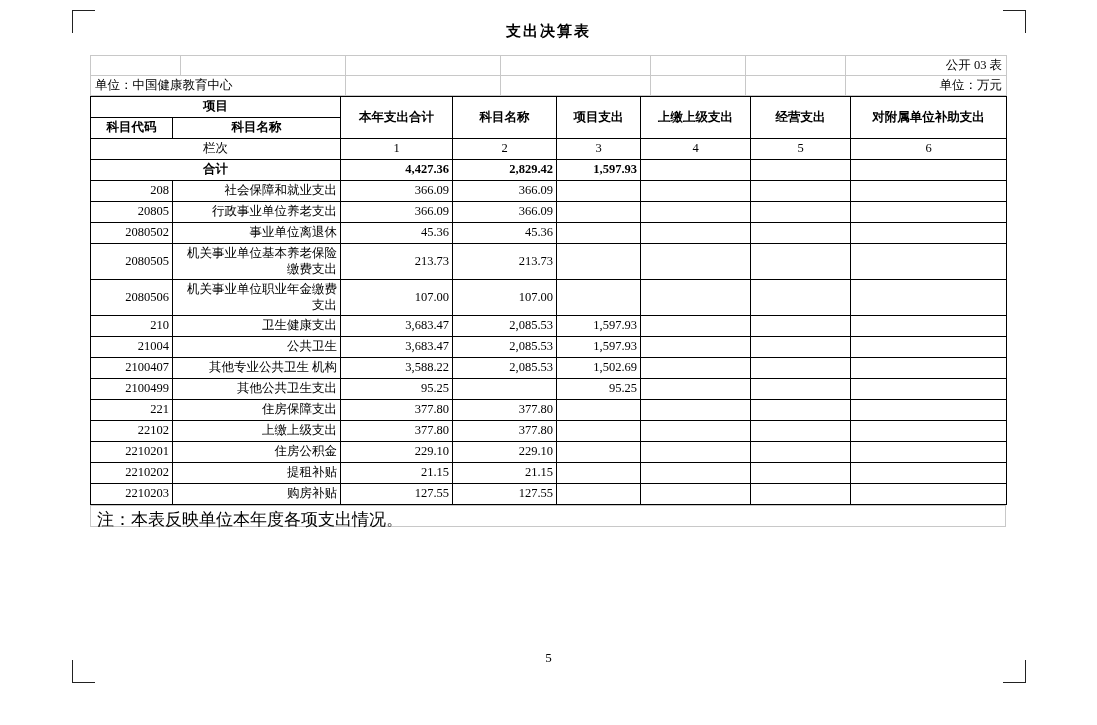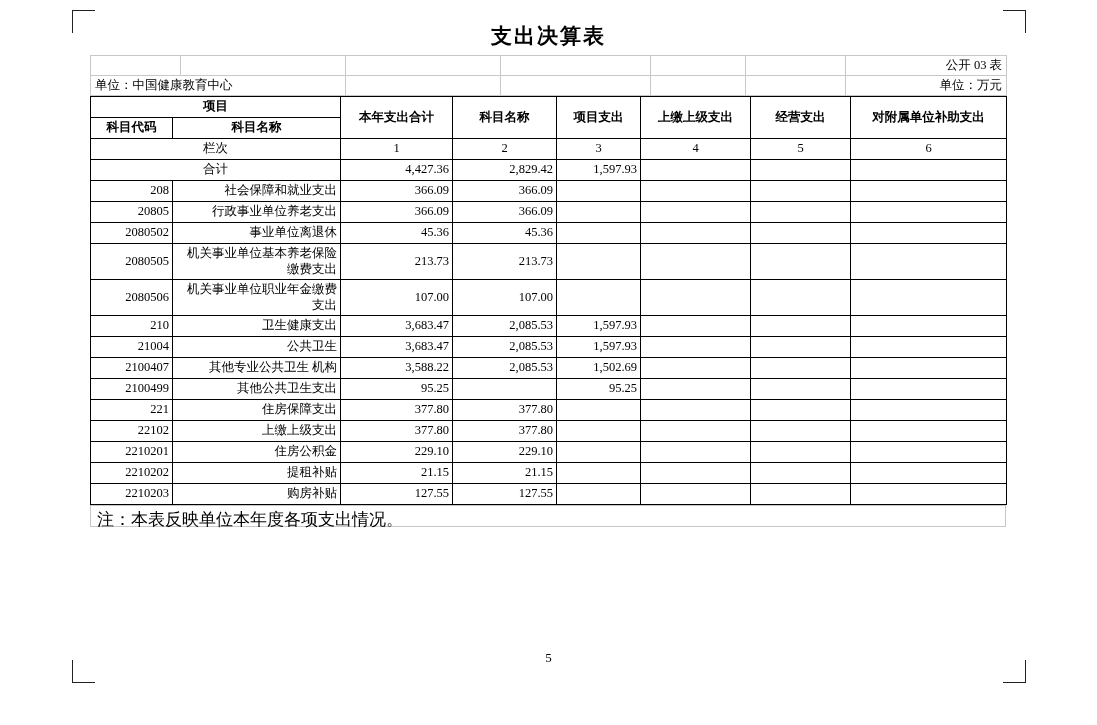--- a/index.html
+++ b/index.html
@@ -33,21 +33,21 @@
   .crop.tr { left: 1003px;top: 10px;  border-right: 1px solid #222; border-top: 1px solid #222; }
   .crop.bl { left: 72px;  top: 660px; border-left: 1px solid #222; border-bottom: 1px solid #222; }
   .crop.br { left: 1003px;top: 660px; border-right: 1px solid #222; border-bottom: 1px solid #222; }
 
   .doc-title {
     position: absolute;
     left: 0;
     top: 22px;
     width: 1097px;
     text-align: center;
-    font-size: 21px;
+    font-size: 15px;
     font-weight: bold;
     letter-spacing: 2px;
   }
 
   .sheet {
     position: absolute;
     left: 90px;
     top: 55px;
     width: 916px;
   }
@@ -77,21 +77,21 @@
     font-size: 12.5px;
     padding: 1px 4px;
     height: 17px;
     line-height: 1.3;
     font-family: Liberation Serif, serif;
   }
   .meta .right { text-align: right; }
 
   .c-center { text-align: center; }
   .c-left   { text-align: right; }
-  .bold     { font-weight: normal; }
+  .bold     { font-weight: bold; }
   .num      { text-align: right; padding-right: 6px; font-size: 12.5px; }
   .hdr {
     text-align: center;
     font-weight: bold;
     font-size: 13.5px;
   }
   .tall { height: 42px; }
   .two-line { height: 36px; }
   .indent1 { padding-left: 14px; }
   .indent2 { padding-left: 26px; }

